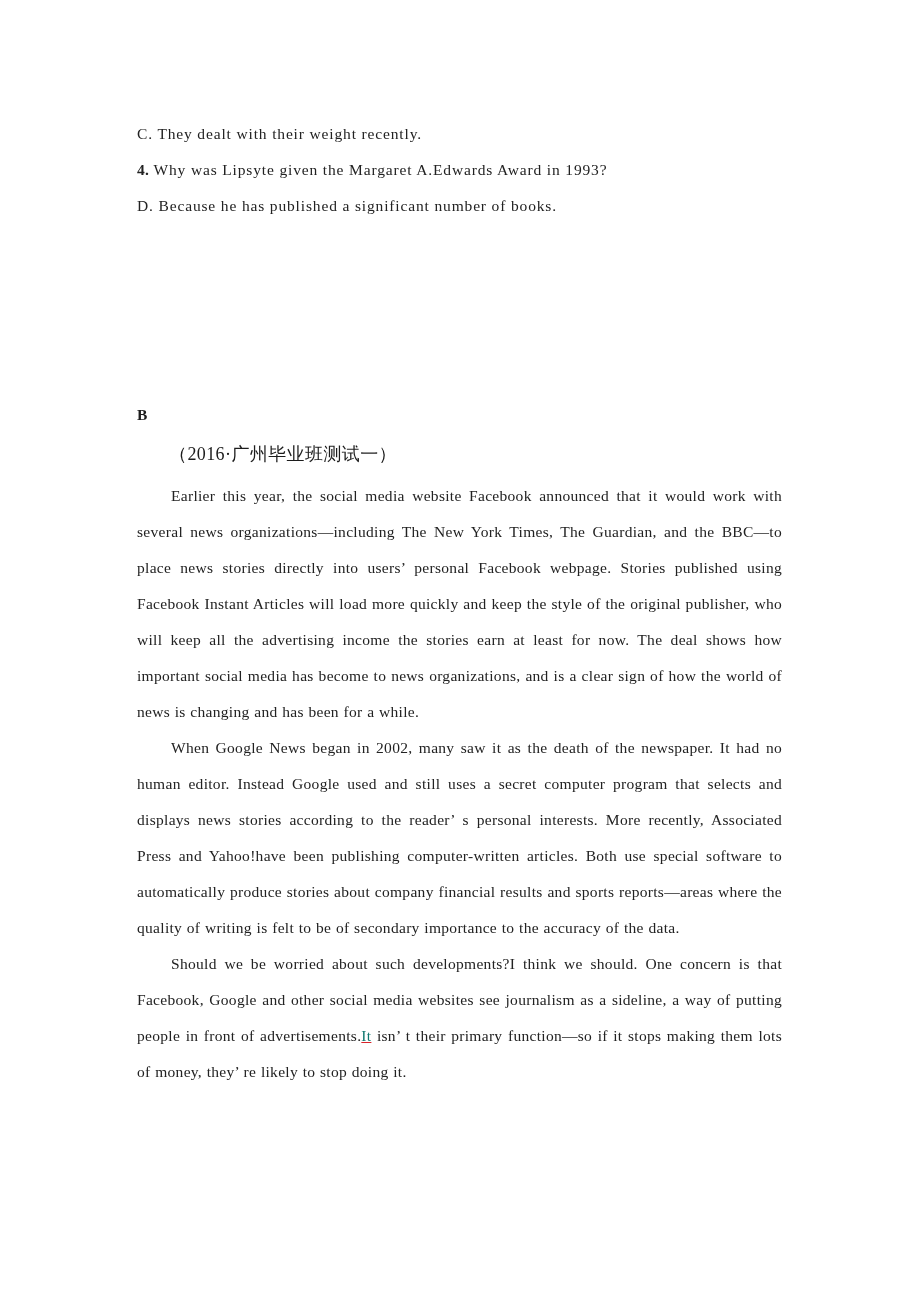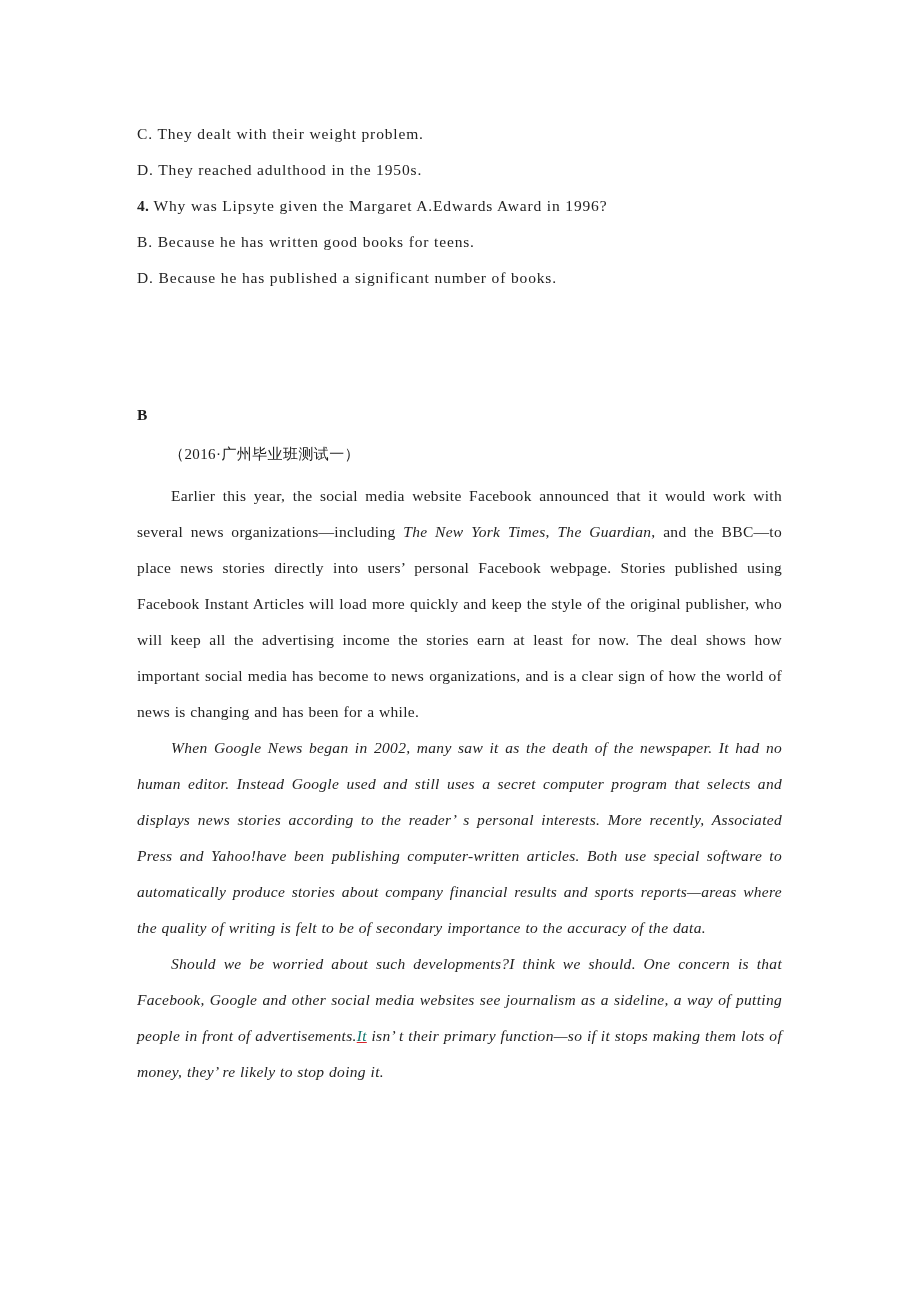--- a/index.html
+++ b/index.html
@@ -64,21 +64,21 @@
     top: 403px;
     font-size: 15.5px;
     font-weight: bold;
     line-height: 24px;
     letter-spacing: 0.5px;
   }
   .source-line {
     position: absolute;
     left: 0;
     top: 440px;
-    font-size: 15px;
+    font-size: 18px;
     line-height: 28px;
     text-indent: 32px;
     letter-spacing: 0.4px;
     font-family: "Liberation Serif", "DejaVu Serif", serif;
   }
 
   
   .body-wrap {
     position: absolute;
     left: 0;
@@ -93,59 +93,49 @@
     text-align-last: left;
     text-indent: 34px;
     letter-spacing: 0.3px;
     word-spacing: 0.5px;
     color: #222;
     -webkit-hyphens: none;
     hyphens: none;
   }
   p.para + p.para {
     margin-top: 0px;
-    font-style: italic;
   }
   .ital {
-    font-style: italic;
   }
   .ref-it {
     color: #0f766e;
     text-decoration: underline;
     text-decoration-color: #d8232a;
   }
 </style>
 </head>
 <body>
 
 <div class="page">
   <div class="content">
 
     <div class="qblock">
 
       <div class="optline">
         <span class="lbl">C.</span>
-        <span>They dealt with their weight problem.</span>
-      </div>
-
-      <div class="optline">
-        <span class="lbl">D.</span>
-        <span>They reached adulthood in the 1950s.</span>
-      </div>
-
-      <div class="optline">
-        <span class="qnum">4.</span>
-        <span>Why was Lipsyte given the Margaret A.Edwards Award in 1996?</span>
+        <span>They dealt with their weight recently.</span>
       </div>
 
 
       <div class="optline">
-        <span class="lbl">B.</span>
-        <span>Because he has written good books for teens.</span>
+        <span class="qnum">4.</span>
+        <span>Why was Lipsyte given the Margaret A.Edwards Award in 1993?</span>
       </div>
+
+
 
 
       <div class="optline">
         <span class="lbl">D.</span>
         <span>Because he has published a significant number of books.</span>
       </div>
 
     </div>
 
     <div class="sect-letter">B</div>

